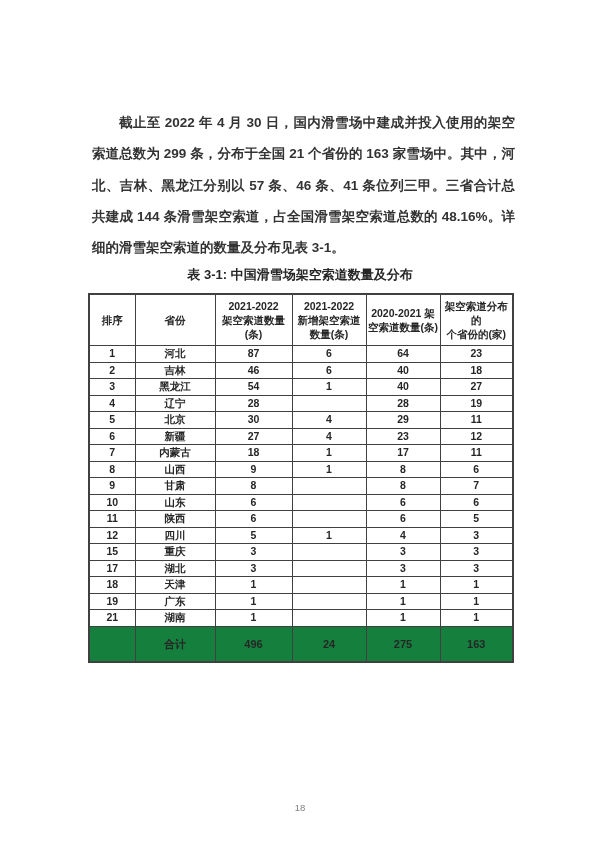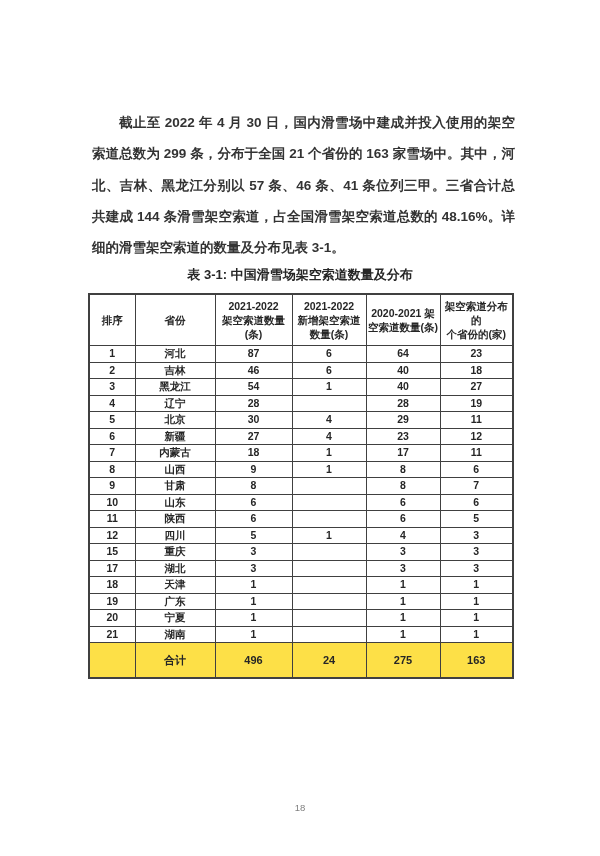--- a/index.html
+++ b/index.html
@@ -63,21 +63,21 @@
     line-height: 15.5px;
     font-size: 10.5px;
     text-align: center;
     vertical-align: middle;
     padding: 0;
     overflow: hidden;
   }
   table.tbl tr.total td {
     height: 34px;
     line-height: 34px;
-    background: #fde047;
+    background: #15803d;
     font-size: 11px;
   }
   col.c0 { width: 46px; }
   col.c1 { width: 80px; }
   col.c2 { width: 77px; }
   col.c3 { width: 74px; }
   col.c4 { width: 74px; }
   col.c5 { width: 73px; }
   .page-num {
     position: absolute;
@@ -243,28 +243,20 @@
         </tr>
         <tr>
           <td>19</td>
           <td>广东</td>
           <td>1</td>
           <td></td>
           <td>1</td>
           <td>1</td>
         </tr>
         <tr>
-          <td>20</td>
-          <td>宁夏</td>
-          <td>1</td>
-          <td></td>
-          <td>1</td>
-          <td>1</td>
-        </tr>
-        <tr>
           <td>21</td>
           <td>湖南</td>
           <td>1</td>
           <td></td>
           <td>1</td>
           <td>1</td>
         </tr>
         <tr class="total">
           <td></td>
           <td>合计</td>

